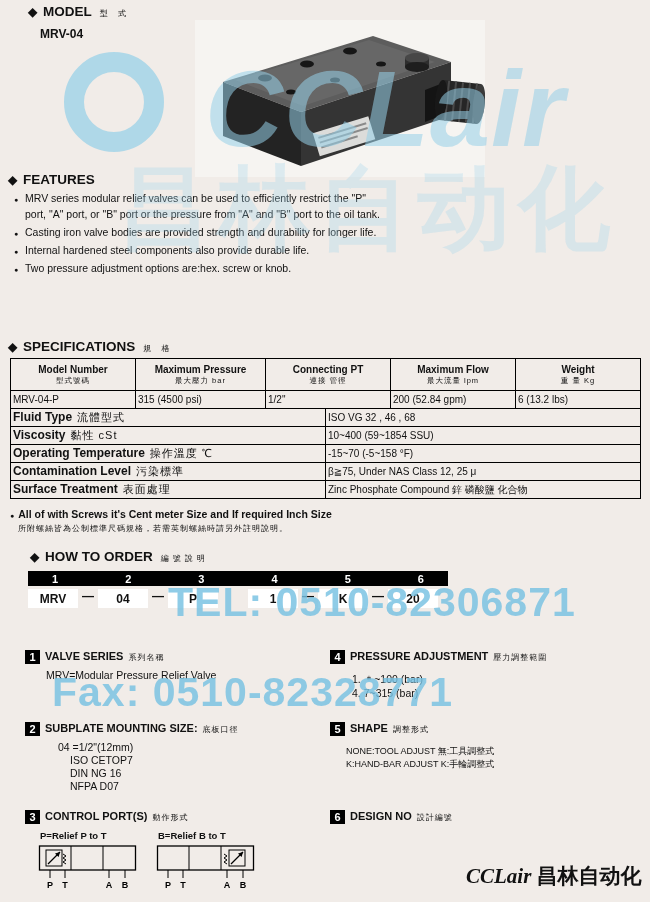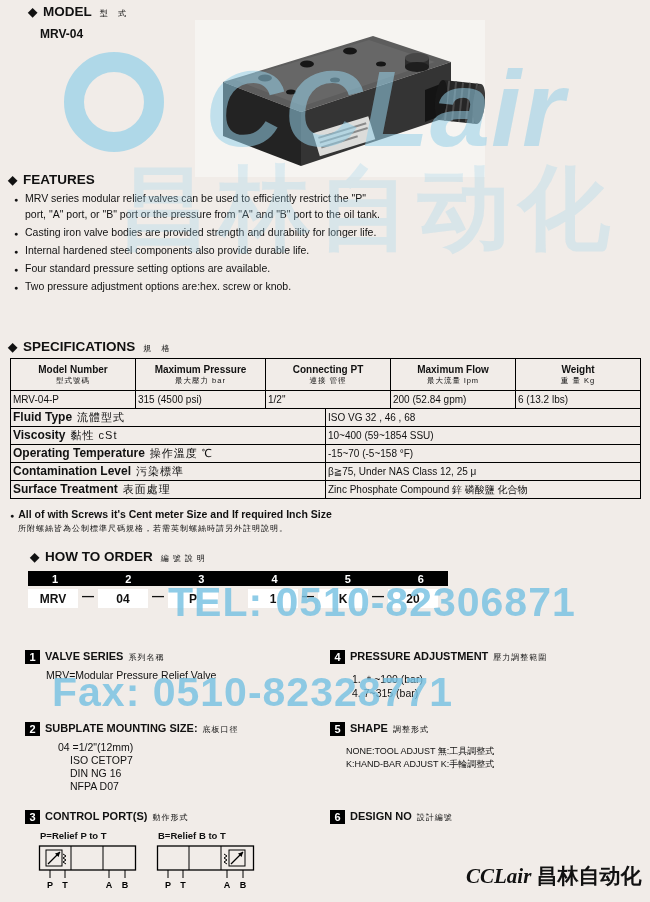--- a/index.html
+++ b/index.html
@@ -135,21 +135,20 @@
     </svg>
   </div>
 
   <div class="h-diamond features-heading">
     <span>FEATURES</span>
   </div>
   <ul class="features-list">
     <li>MRV series modular relief valves can be used to efficiently restrict  the "P" port, "A" port, or "B" port or the pressure from "A" and "B" port to the oil tank.</li>
     <li>Casting iron valve bodies are provided strength and durability for longer life.</li>
     <li>Internal hardened steel components also provide durable life.</li>
-    <li>Four standard pressure setting options are available.</li>
     <li>Two pressure adjustment options are:hex. screw or knob.</li>
   </ul>
 
 
   <div class="h-diamond specs-heading">
     <span>SPECIFICATIONS</span><span class="h-cn">規   格</span>
   </div>
 
   <div class="spec-wrap">
     <table class="spec-top">

